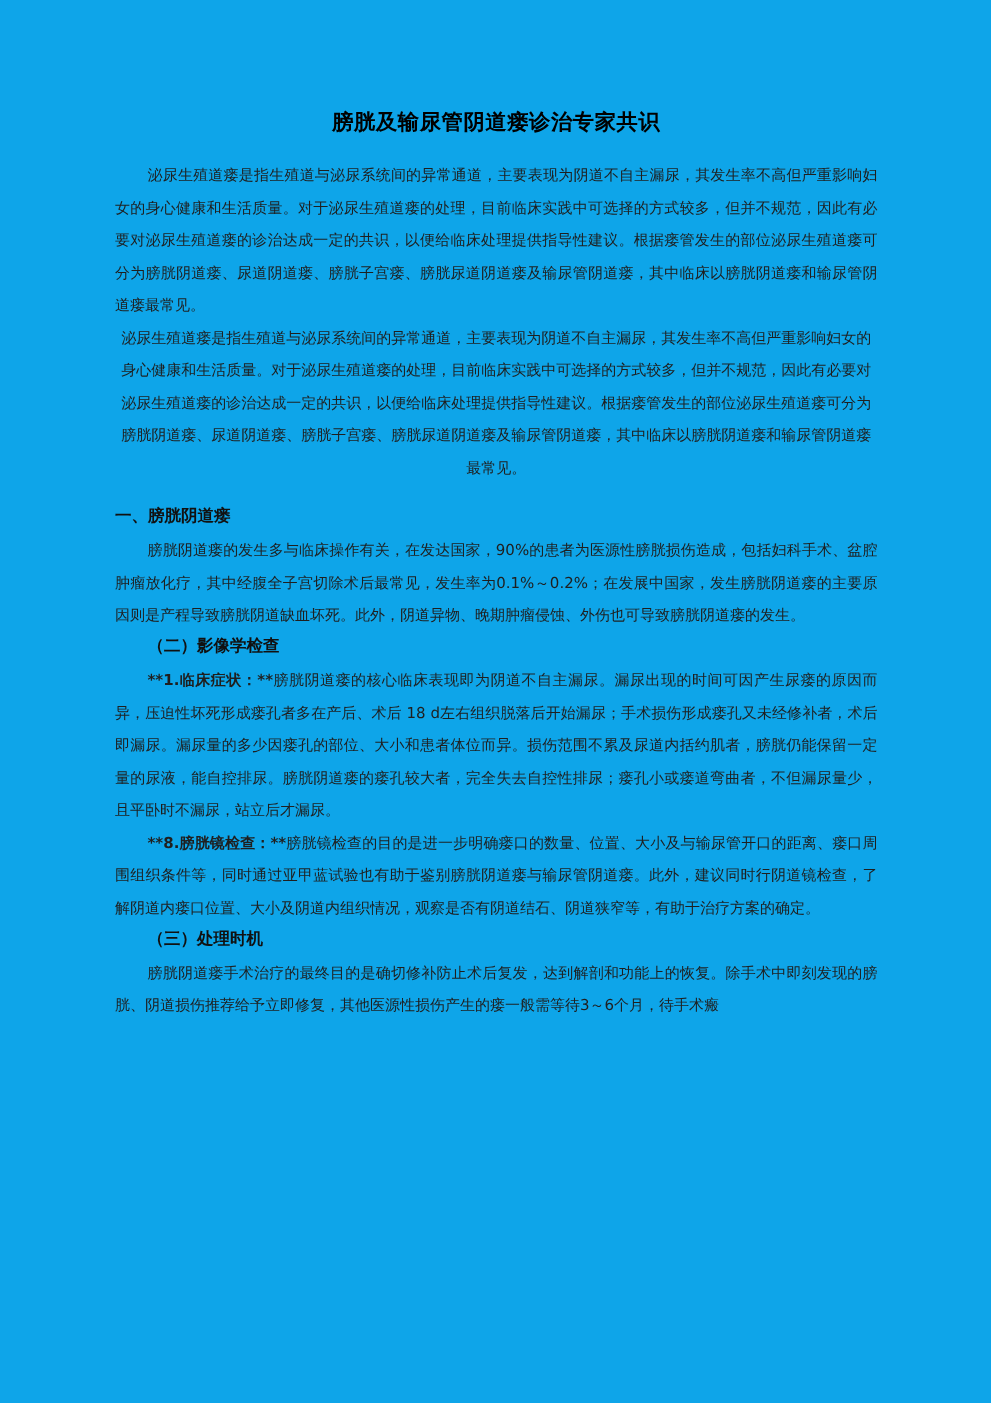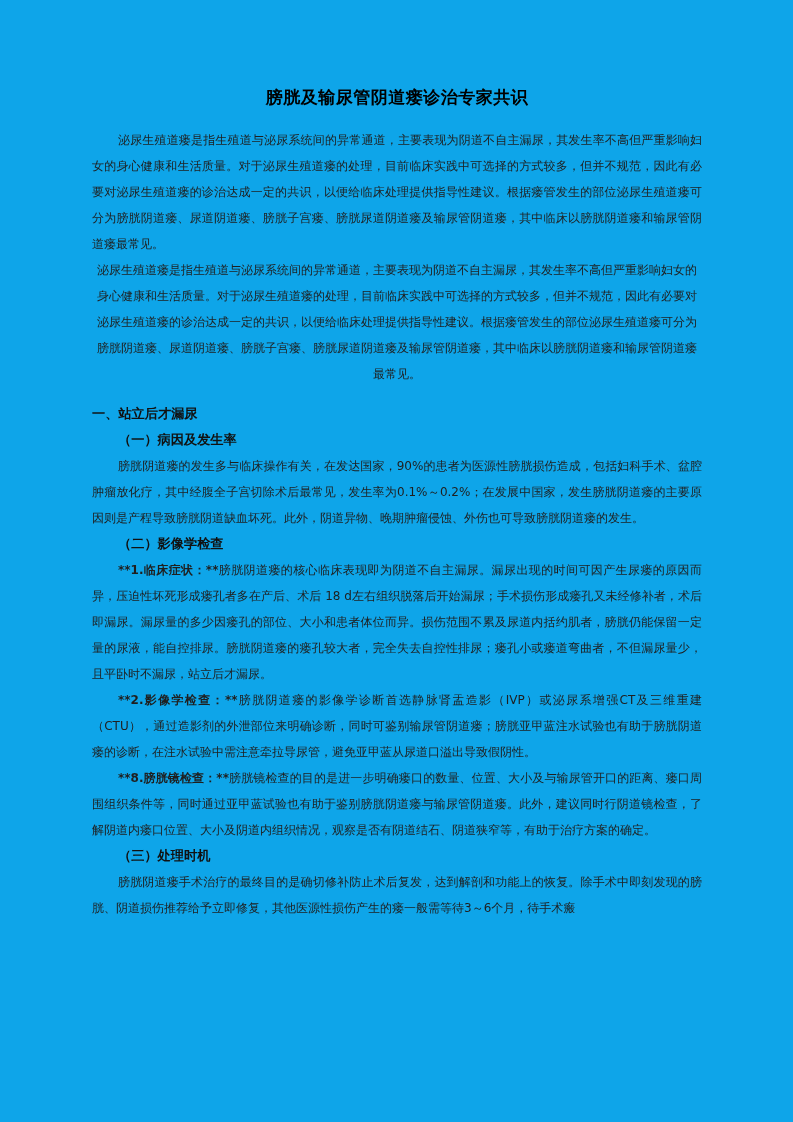--- a/index.html
+++ b/index.html
@@ -71,33 +71,31 @@
   <div class="content">
 
     <h1 class="doc-title">膀胱及输尿管阴道瘘诊治专家共识</h1>
 
     <p class="indent">泌尿生殖道瘘是指生殖道与泌尿系统间的异常通道，主要表现为阴道不自主漏尿，其发生率不高但严重影响妇女的身心健康和生活质量。对于泌尿生殖道瘘的处理，目前临床实践中可选择的方式较多，但并不规范，因此有必要对泌尿生殖道瘘的诊治达成一定的共识，以便给临床处理提供指导性建议。根据瘘管发生的部位泌尿生殖道瘘可分为膀胱阴道瘘、尿道阴道瘘、膀胱子宫瘘、膀胱尿道阴道瘘及输尿管阴道瘘，其中临床以膀胱阴道瘘和输尿管阴道瘘最常见。</p>
 
     <p class="center">泌尿生殖道瘘是指生殖道与泌尿系统间的异常通道，主要表现为阴道不自主漏尿，其发生率不高但严重影响妇女的身心健康和生活质量。对于泌尿生殖道瘘的处理，目前临床实践中可选择的方式较多，但并不规范，因此有必要对泌尿生殖道瘘的诊治达成一定的共识，以便给临床处理提供指导性建议。根据瘘管发生的部位泌尿生殖道瘘可分为膀胱阴道瘘、尿道阴道瘘、膀胱子宫瘘、膀胱尿道阴道瘘及输尿管阴道瘘，其中临床以膀胱阴道瘘和输尿管阴道瘘最常见。</p>
 
     <div class="gap-md"></div>
 
-    <p class="section-head">一、站立后才漏尿</p>
+    <p class="section-head">一、膀胱阴道瘘</p>
 
-    <p class="sub-head">（一）病因及发生率</p>
 
     <p class="indent">膀胱阴道瘘的发生多与临床操作有关，在发达国家，90%的患者为医源性膀胱损伤造成，包括妇科手术、盆腔肿瘤放化疗，其中经腹全子宫切除术后最常见，发生率为0.1%～0.2%；在发展中国家，发生膀胱阴道瘘的主要原因则是产程导致膀胱阴道缺血坏死。此外，阴道异物、晚期肿瘤侵蚀、外伤也可导致膀胱阴道瘘的发生。</p>
 
 
     <p class="sub-head">（二）影像学检查</p>
 
     <p class="indent"><span class="bold">**1.临床症状：**</span><span>膀胱阴道瘘的核心临床表现即为阴道不自主漏尿。漏尿出现的时间可因产生尿瘘的原因而异，压迫性坏死形成瘘孔者多在产后、术后 18 d左右组织脱落后开始漏尿；手术损伤形成瘘孔又未经修补者，术后即漏尿。漏尿量的多少因瘘孔的部位、大小和患者体位而异。损伤范围不累及尿道内括约肌者，膀胱仍能保留一定量的尿液，能自控排尿。膀胱阴道瘘的瘘孔较大者，完全失去自控性排尿；瘘孔小或瘘道弯曲者，不但漏尿量少，且平卧时不漏尿，站立后才漏尿。</span></p>
 
 
-    <p class="indent"><span class="bold">**2.影像学检查：**</span><span>膀胱阴道瘘的影像学诊断首选静脉肾盂造影（IVP）或泌尿系增强CT及三维重建（CTU），通过造影剂的外泄部位来明确诊断，同时可鉴别输尿管阴道瘘；膀胱亚甲蓝注水试验也有助于膀胱阴道瘘的诊断，在注水试验中需注意牵拉导尿管，避免亚甲蓝从尿道口溢出导致假阴性。</span></p>
 
     <p class="indent"><span class="bold">**8.膀胱镜检查：**</span><span>膀胱镜检查的目的是进一步明确瘘口的数量、位置、大小及与输尿管开口的距离、瘘口周围组织条件等，同时通过亚甲蓝试验也有助于鉴别膀胱阴道瘘与输尿管阴道瘘。此外，建议同时行阴道镜检查，了解阴道内瘘口位置、大小及阴道内组织情况，观察是否有阴道结石、阴道狭窄等，有助于治疗方案的确定。</span></p>
 
     <p class="sub-head">（三）处理时机</p>
 
     <p class="indent">膀胱阴道瘘手术治疗的最终目的是确切修补防止术后复发，达到解剖和功能上的恢复。除手术中即刻发现的膀胱、阴道损伤推荐给予立即修复，其他医源性损伤产生的瘘一般需等待3～6个月，待手术瘢</p>
 
   </div>
 </div>
 

